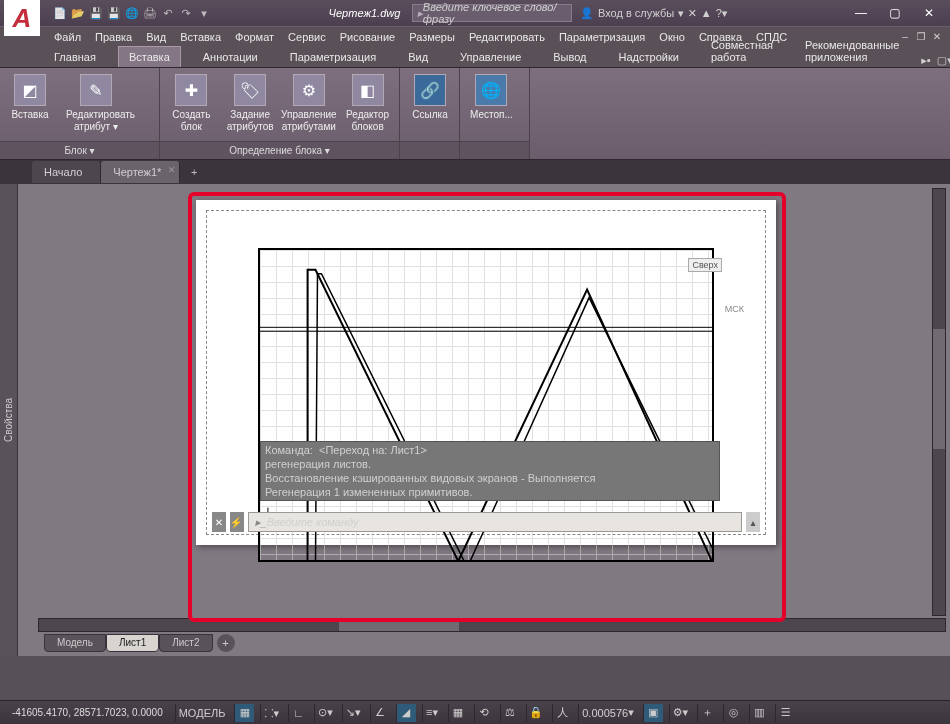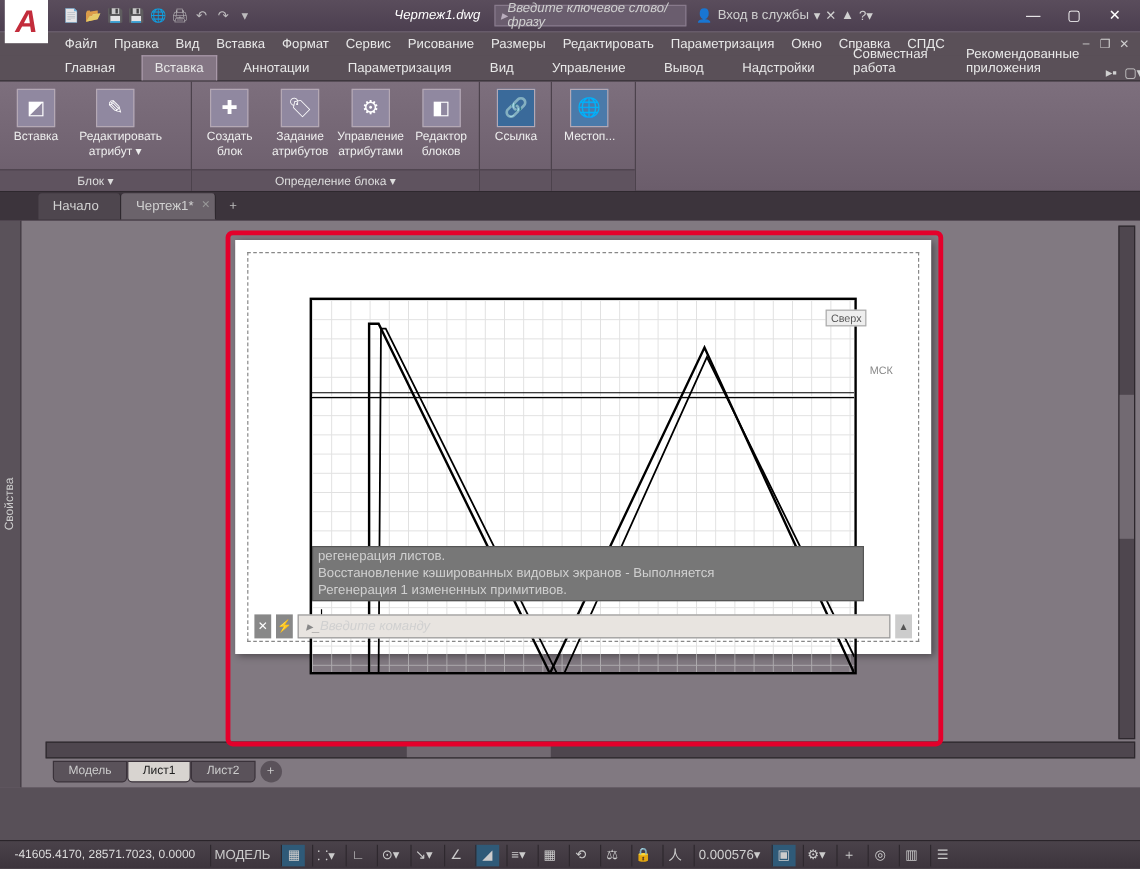--- a/index.html
+++ b/index.html
@@ -219,20 +219,21 @@
           <polyline points="56,314 58,24 62,24 206,314" fill="none" stroke="#000" stroke-width="1.5"></polyline>
           <polyline points="200,314 330,40 456,314" fill="none" stroke="#000" stroke-width="2"></polyline>
           <polyline points="212,314 332,48 456,300" fill="none" stroke="#000" stroke-width="1.5"></polyline>
           <line x1="8" y1="280" x2="8" y2="260" stroke="#000"></line>
             <line x1="8" y1="280" x2="22" y2="280" stroke="#000"></line>
         </svg>
       </div>
       <div style="position:absolute;right:54px;top:58px;font-size:9px;color:#555;border:1px solid #aaa;padding:1px 3px;background:#eee">Сверх</div>
       <div style="position:absolute;right:32px;top:104px;font-size:9px;color:#888">МСК</div>
       <div class="cmd-hist">
+        <div>Команда:  &lt;Переход на: Лист1&gt;</div>
         <div>регенерация листов.</div>
         <div>Восстановление кэшированных видовых экранов - Выполняется</div>
         <div>Регенерация 1 измененных примитивов.</div>
       </div>
       <div class="cmd-line">
         <div class="cmd-handle">✕</div>
         <div class="cmd-handle">⚡</div>
         <div class="box">▸_ <span>Введите команду</span></div>
         <div class="cmd-handle" style="background:#ccc;color:#555">▴</div>
       </div>

